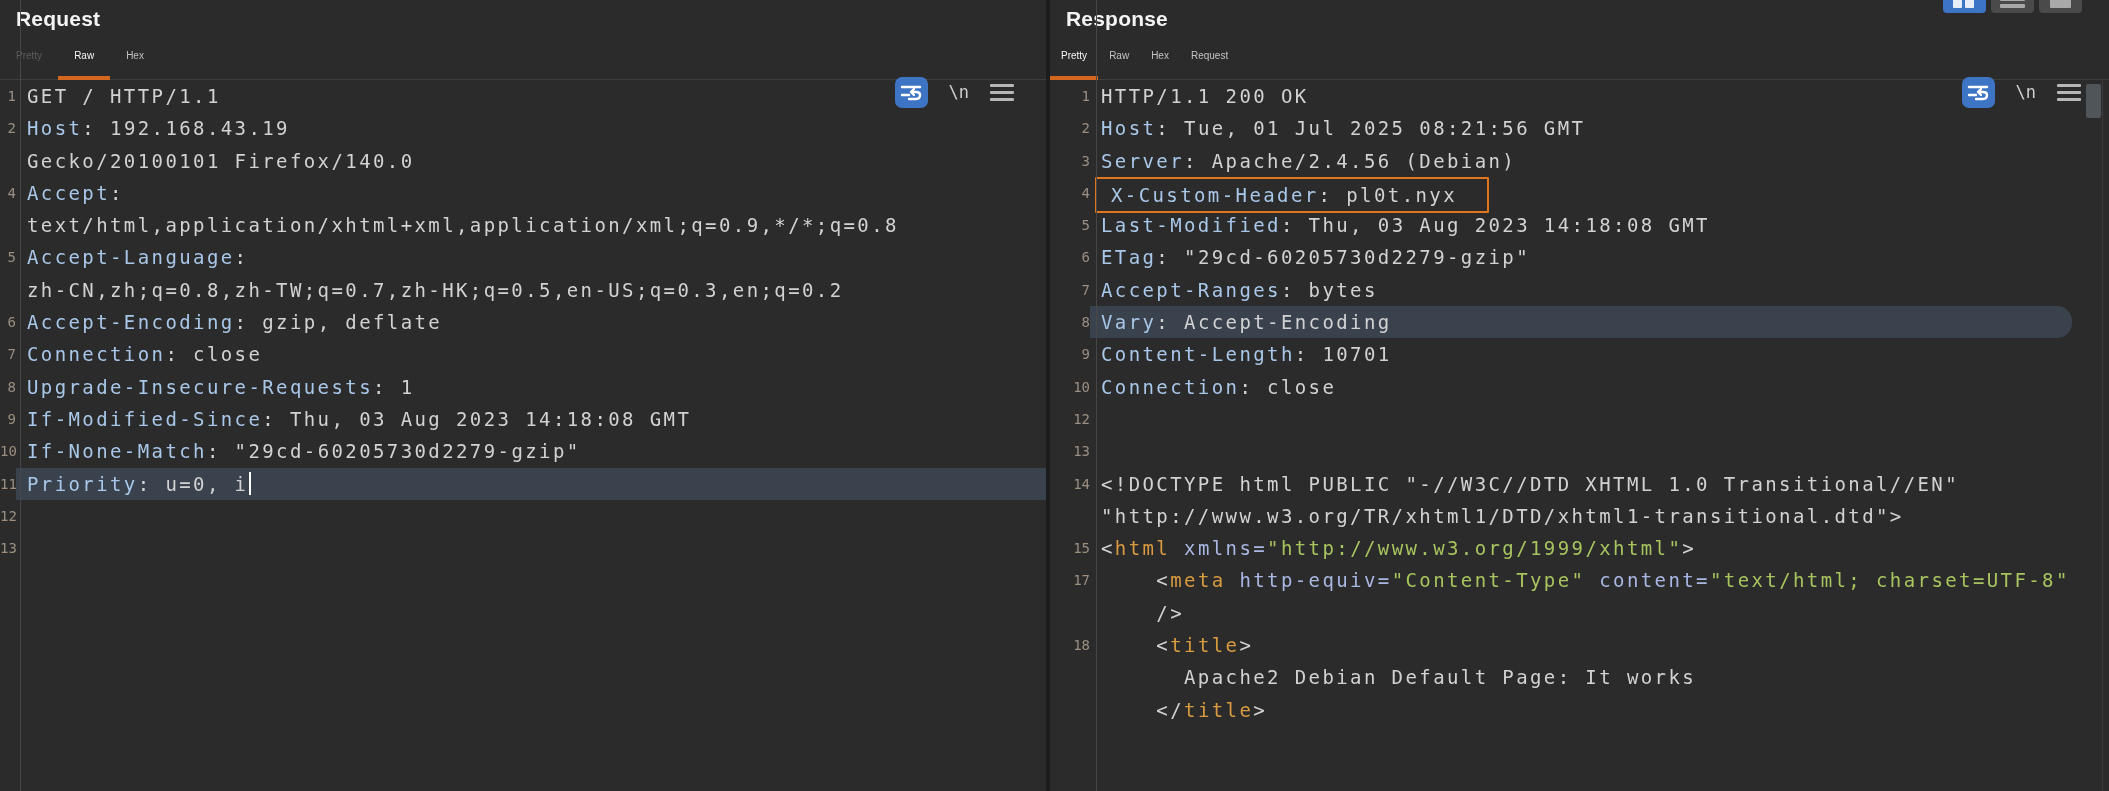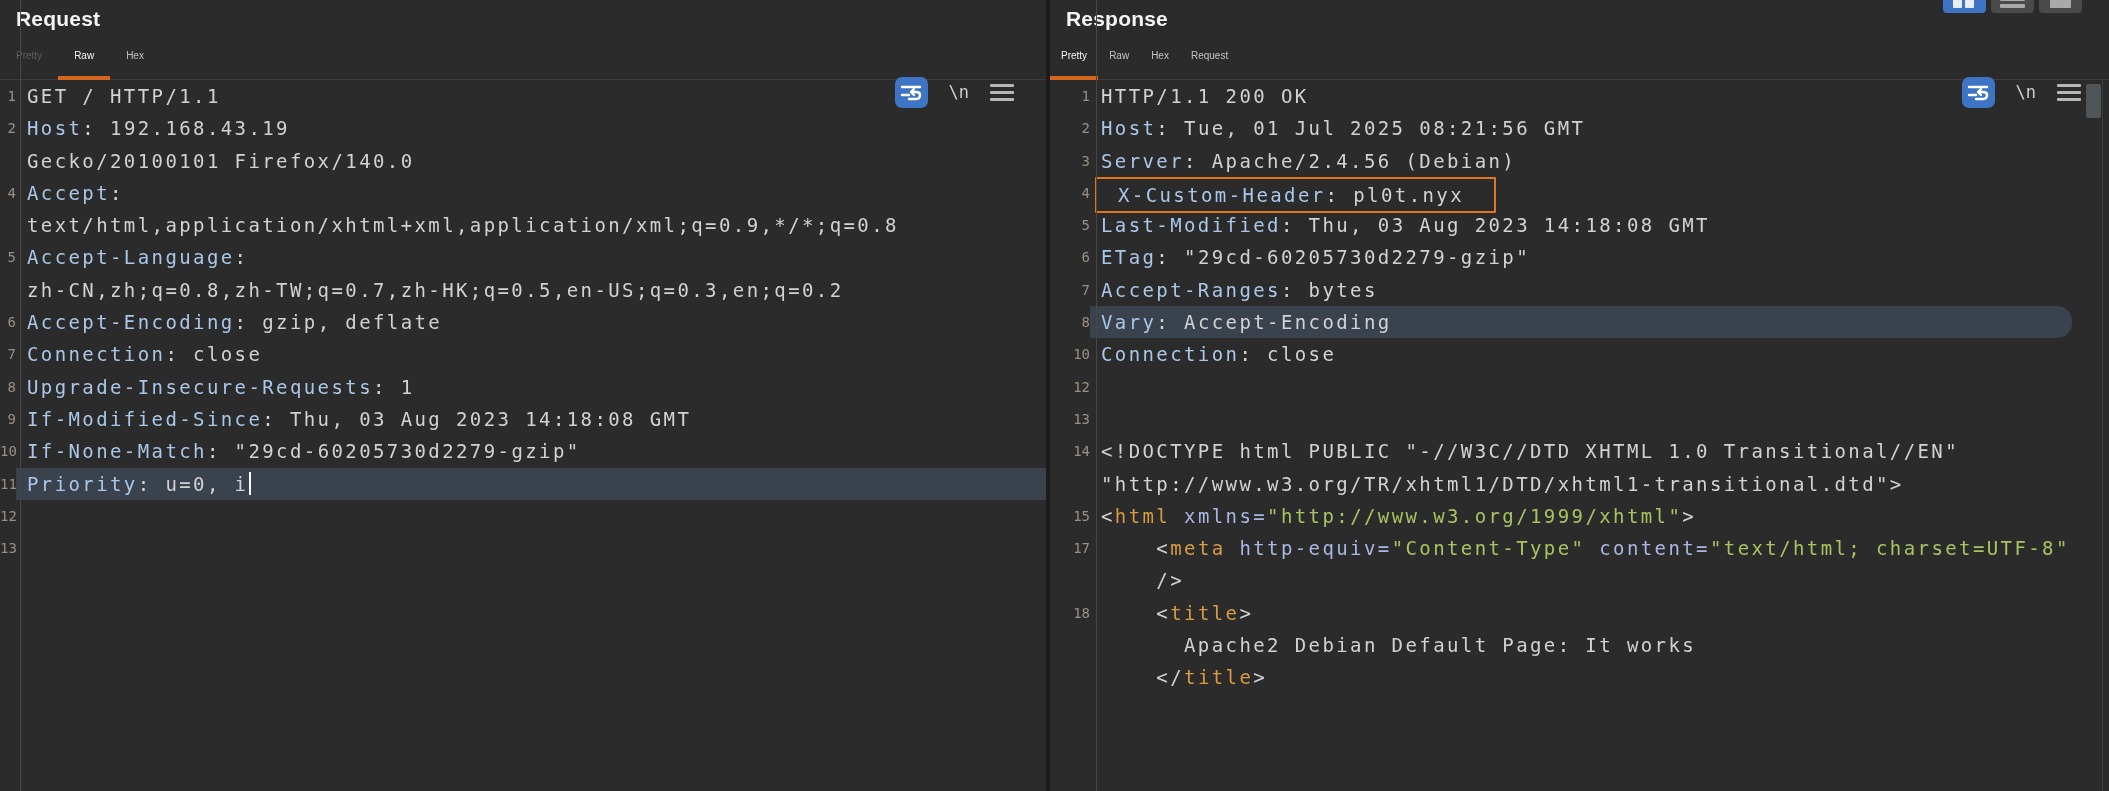--- a/index.html
+++ b/index.html
@@ -72,21 +72,21 @@
   .panel.req .num{width:16px;}
   .panel.res .num{width:40px;}
   .txt{display:inline-block;vertical-align:top;white-space:pre;padding-left:11px;}
   .panel.req .row.hl{background:linear-gradient(to right,transparent 16px,#3a424d 16px);}
   .panel.res .row.hl{background:linear-gradient(to right,transparent 40px,#3a424d 40px);border-radius:15px;}
   .c-plain{color:#d2d2d2;} .c-name{color:#a9c7e8;} .c-tag{color:#d89b40;}
   .c-attr{color:#a9b7e2;} .c-str{color:#a8c45f;} .c-punct{color:#d2d2d2;}
   .caret{display:inline-block;width:2px;height:23px;background:#ffffff;vertical-align:-4px;margin-left:1px;}
   .hlbox{
     display:inline-block;border:2px solid #e0771f;border-radius:1px;
-    padding:0 30px 0 21px;margin-left:-6px;
+    padding:0 30px 0 14px;margin-left:-6px;
   }
 
   
   .scroll-edge{position:absolute;top:80px;bottom:0;right:6px;width:1px;background:#3b3b3b;}
   .scroll-thumb{position:absolute;top:84px;right:8px;width:15px;height:34px;background:#50555a;border-radius:2px;}
 </style>
 </head>
 <body>
 
 <section class="panel req">
@@ -177,20 +177,21 @@
   </div>
   <div class="editor">
       <div class="row"><span class="num">1</span><span class="txt"><span class="c-plain">HTTP/1.1 200 OK</span></span></div>
       <div class="row"><span class="num">2</span><span class="txt"><span class="c-name">Host</span><span class="c-plain">: Tue, 01 Jul 2025 08:21:56 GMT</span></span></div>
       <div class="row"><span class="num">3</span><span class="txt"><span class="c-name">Server</span><span class="c-plain">: Apache/2.4.56 (Debian)</span></span></div>
       <div class="row"><span class="num">4</span><span class="txt"><span class="hlbox"><span class="c-name">X-Custom-Header</span><span class="c-plain">: pl0t.nyx</span></span></span></div>
       <div class="row"><span class="num">5</span><span class="txt"><span class="c-name">Last-Modified</span><span class="c-plain">: Thu, 03 Aug 2023 14:18:08 GMT</span></span></div>
       <div class="row"><span class="num">6</span><span class="txt"><span class="c-name">ETag</span><span class="c-plain">: "29cd-60205730d2279-gzip"</span></span></div>
       <div class="row"><span class="num">7</span><span class="txt"><span class="c-name">Accept-Ranges</span><span class="c-plain">: bytes</span></span></div>
       <div class="row hl"><span class="num">8</span><span class="txt"><span class="c-name">Vary</span><span class="c-plain">: Accept-Encoding</span></span></div>
+      <div class="row"><span class="num">9</span><span class="txt"><span class="c-name">Content-Length</span><span class="c-plain">: 10701</span></span></div>
       <div class="row"><span class="num">10</span><span class="txt"><span class="c-name">Connection</span><span class="c-plain">: close</span></span></div>
       <div class="row"><span class="num">12</span><span class="txt"></span></div>
       <div class="row"><span class="num">13</span><span class="txt"></span></div>
       <div class="row"><span class="num">14</span><span class="txt"><span class="c-plain">&lt;!DOCTYPE html PUBLIC "-//W3C//DTD XHTML 1.0 Transitional//EN"</span></span></div>
       <div class="row"><span class="num"></span><span class="txt"><span class="c-plain">"http://www.w3.org/TR/xhtml1/DTD/xhtml1-transitional.dtd"&gt;</span></span></div>
       <div class="row"><span class="num">15</span><span class="txt"><span class="c-punct">&lt;</span><span class="c-tag">html</span><span class="c-plain"> </span><span class="c-attr">xmlns=</span><span class="c-str">"http://www.w3.org/1999/xhtml"</span><span class="c-punct">&gt;</span></span></div>
       <div class="row"><span class="num">17</span><span class="txt"><span class="c-plain">    </span><span class="c-punct">&lt;</span><span class="c-tag">meta</span><span class="c-plain"> </span><span class="c-attr">http-equiv=</span><span class="c-str">"Content-Type"</span><span class="c-plain"> </span><span class="c-attr">content=</span><span class="c-str">"text/html; charset=UTF-8"</span></span></div>
       <div class="row"><span class="num"></span><span class="txt"><span class="c-plain">    </span><span class="c-punct">/&gt;</span></span></div>
       <div class="row"><span class="num">18</span><span class="txt"><span class="c-plain">    </span><span class="c-punct">&lt;</span><span class="c-tag">title</span><span class="c-punct">&gt;</span></span></div>
       <div class="row"><span class="num"></span><span class="txt"><span class="c-plain">      Apache2 Debian Default Page: It works</span></span></div>

